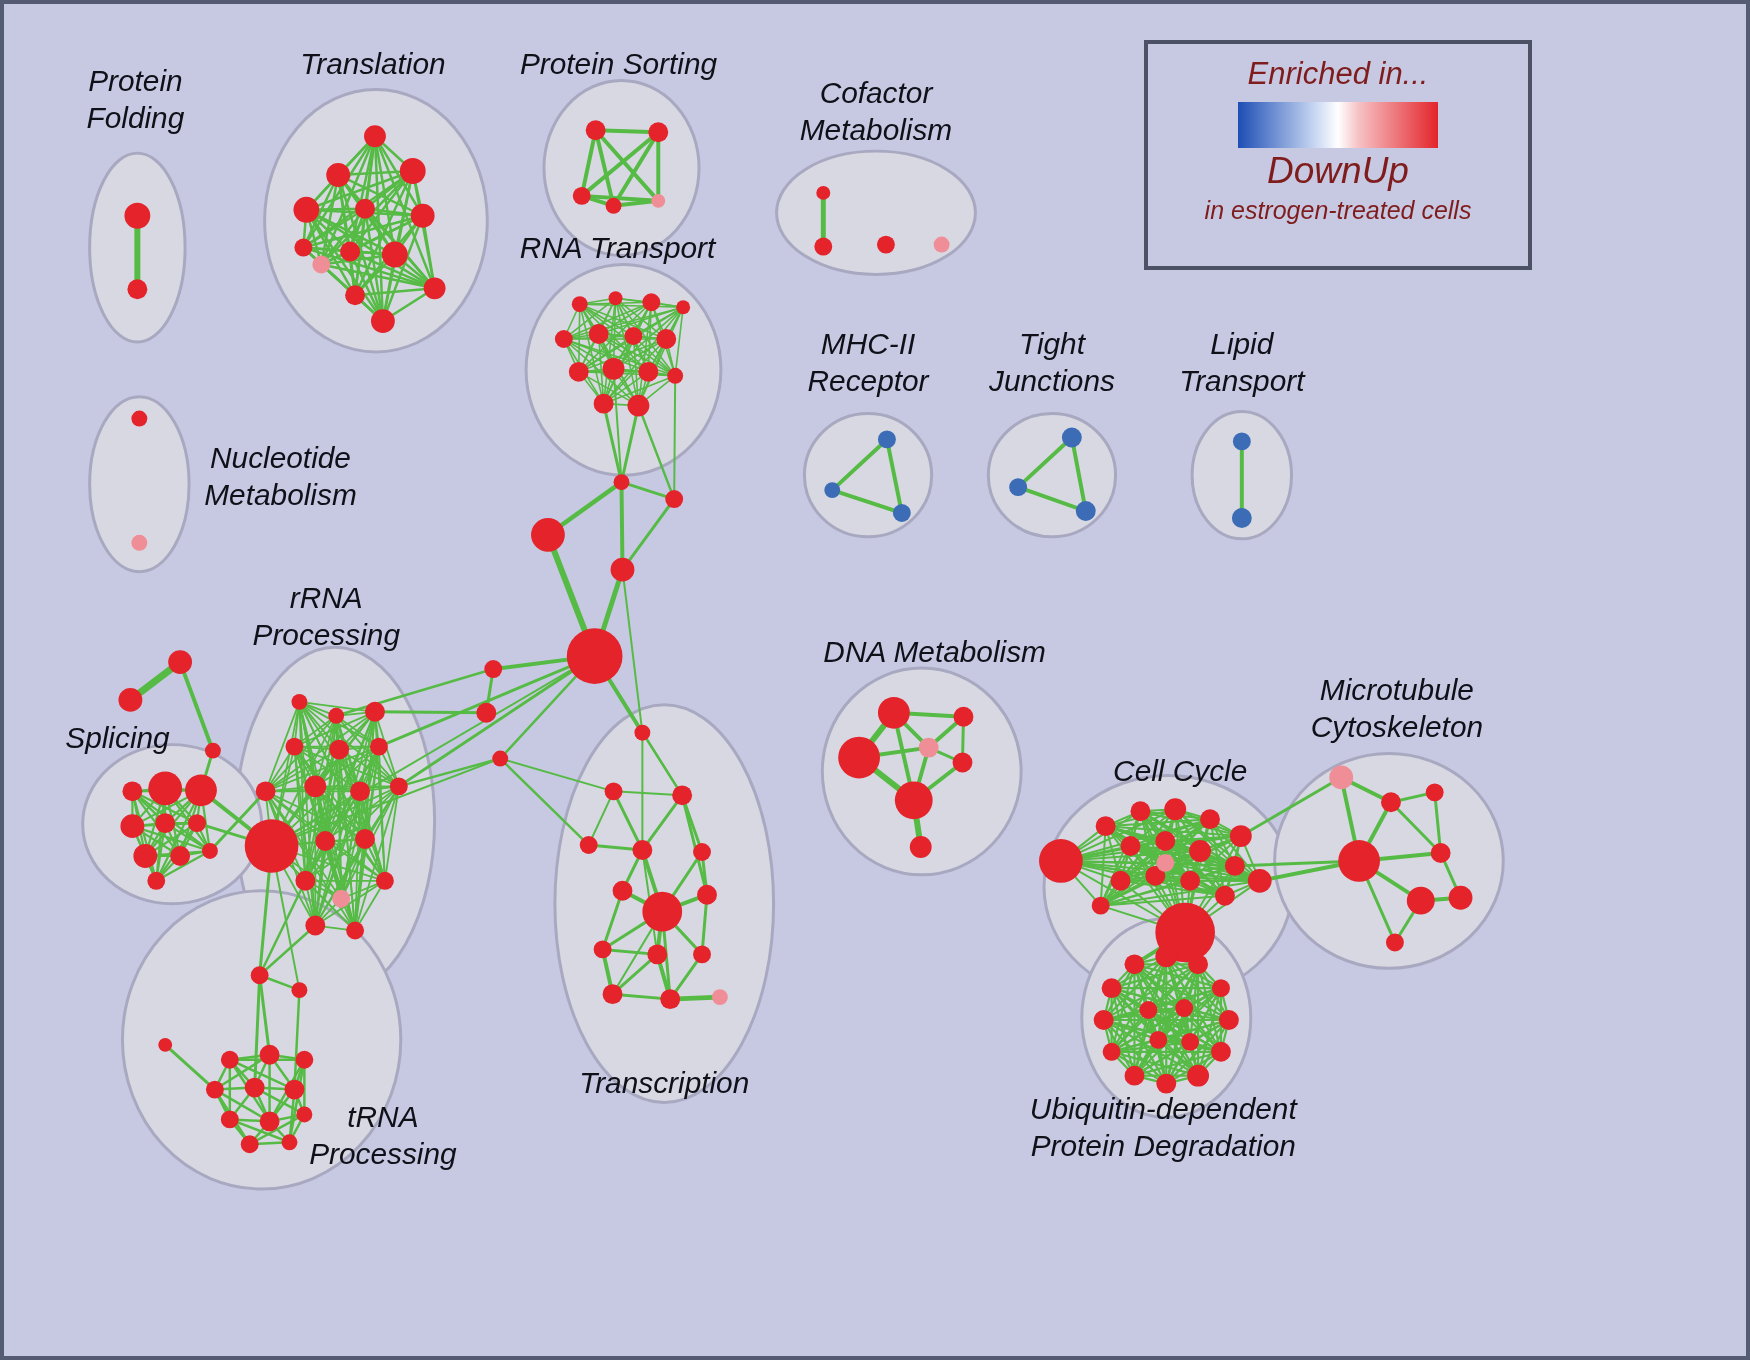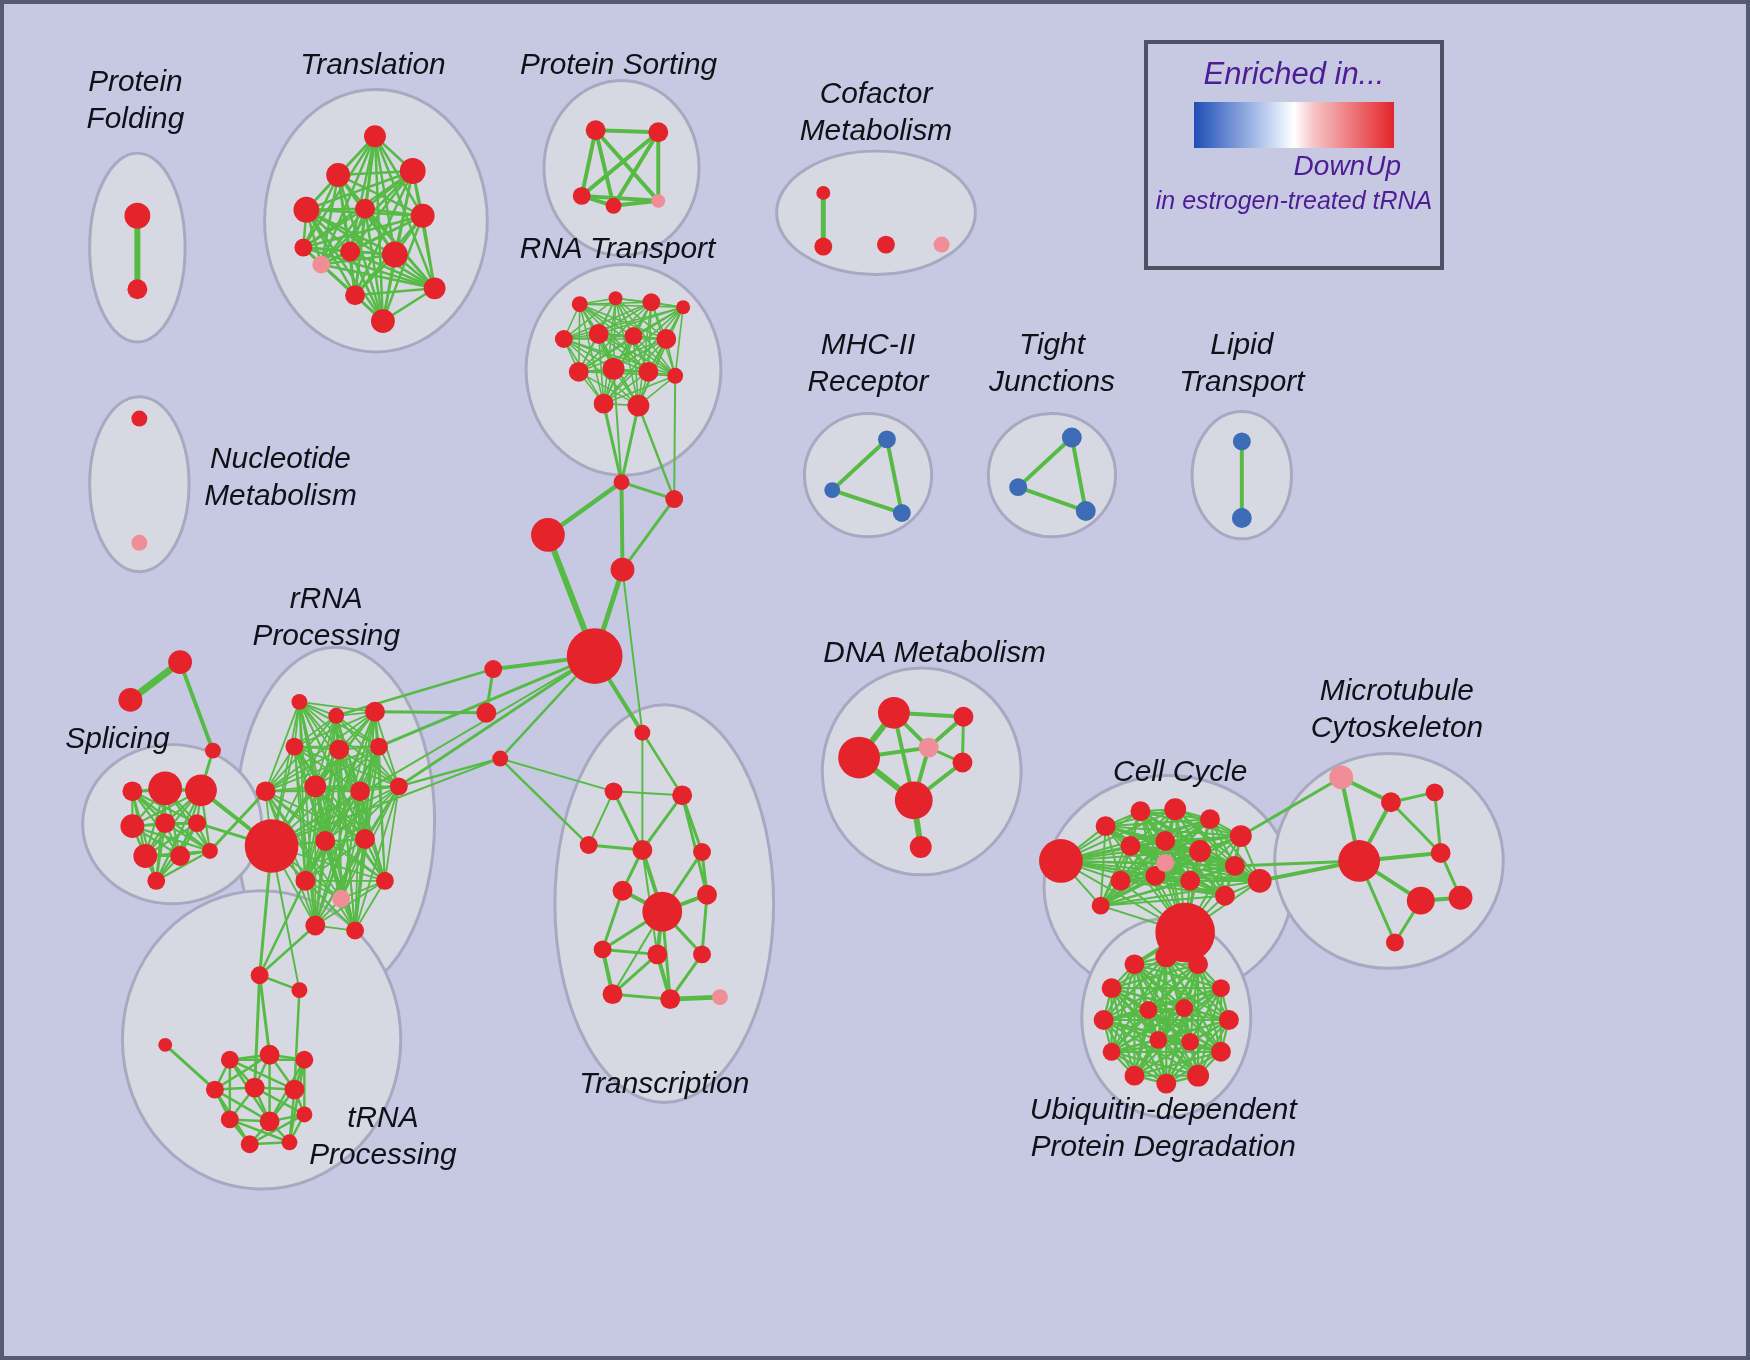--- a/index.html
+++ b/index.html
@@ -5,26 +5,26 @@
   html,body{margin:0;padding:0;background:#ffffff;}
   .frame{
     position:relative;width:1750px;height:1360px;box-sizing:border-box;
     background:#c7c9e3;border:4px solid #565b74;overflow:hidden;
     font-family:"Liberation Sans",sans-serif;
     font-style:italic;
   }
   .net-svg{position:absolute;left:0;top:0;width:100%;height:100%;}
   .net-svg text{font-family:"Liberation Sans",sans-serif;font-size:30px;}
   .legend{
-    position:absolute;left:1140px;top:36px;width:300px;height:230px;
-    box-sizing:border-box;border:4px solid #4c5166;text-align:center;color:#4c1d95;
+    position:absolute;left:1140px;top:36px;width:388px;height:230px;
+    box-sizing:border-box;border:4px solid #4c5166;text-align:center;color:#7f1d1d;
   }
   .legend-title{font-size:31px;margin-top:12px;}
   .legend-bar{width:200px;height:46px;margin:10px auto 2px auto;}
-  .legend-ends{width:214px;margin:0 auto;display:flex;justify-content:flex-end;font-size:28px;}
+  .legend-ends{width:214px;margin:0 auto;display:flex;justify-content:center;font-size:37px;}
   .legend-line{font-size:25px;margin-top:3px;line-height:31px;}
 </style>
 </head>
 <body>
 
 <div class="frame">
   <svg class="net-svg" viewBox="0 0 1750 1360">
       <g>
         <ellipse cx="133" cy="245" rx="48" ry="95" fill="#d8d8e3" stroke="#a8a8c0" stroke-width="3"></ellipse>
         <ellipse cx="373" cy="218" rx="112" ry="132" fill="#d8d8e3" stroke="#a8a8c0" stroke-width="3"></ellipse>
@@ -1040,15 +1040,15 @@
       </g>
     </svg>
 
   <div class="legend">
     <div class="legend-title">Enriched in...</div>
     <div class="legend-bar" style="background: linear-gradient(90deg, rgb(29, 78, 181) 0%, rgb(207, 220, 244) 40%, rgb(255, 255, 255) 50%, rgb(246, 195, 198) 60%, rgb(227, 36, 42) 100%);"></div>
     <div class="legend-ends">
       <span>Down</span>
       <span>Up</span>
     </div>
-    <div class="legend-line">in estrogen-treated tRNA</div>
+    <div class="legend-line">in estrogen-treated cells</div>
   </div>
 </div>
 
 </body></html>

